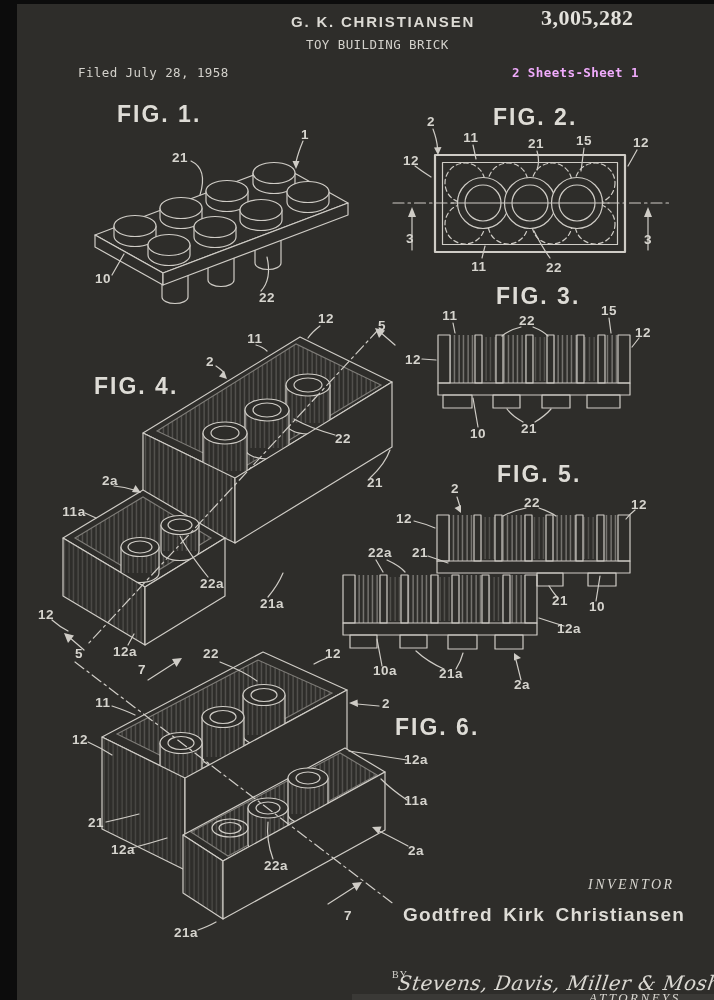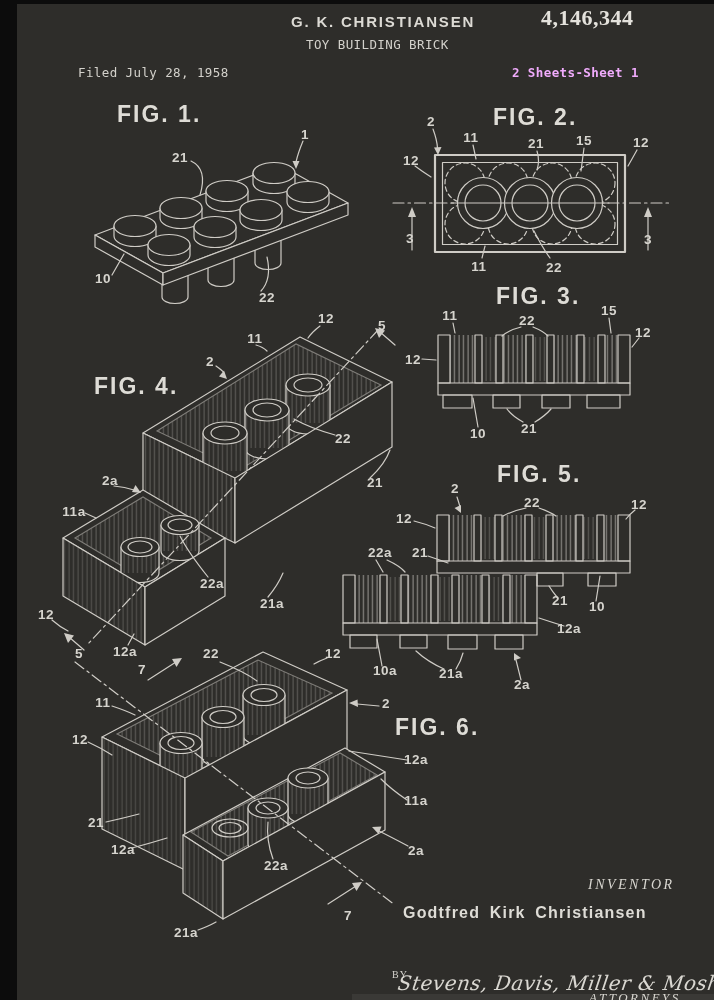--- a/index.html
+++ b/index.html
@@ -17,21 +17,21 @@
   .strip-bottom{position:absolute;left:352px;top:994px;width:362px;height:6px;background:#45443f;opacity:.55;}
 
   .abs{position:absolute;white-space:nowrap;}
   .serifbold{font-family:"Liberation Serif", serif;font-weight:700;font-size:22px;letter-spacing:.5px;color:var(--bright);}
   .gothic{font-weight:700;font-size:15px;letter-spacing:1.8px;color:#dcdad4;}
   .typew{font-family:"DejaVu Sans Mono", monospace;font-size:12.5px;letter-spacing:.4px;color:#d3d1cb;}
   .typewb{font-family:"DejaVu Sans Mono", monospace;font-weight:700;font-size:12.5px;letter-spacing:.4px;color:#f0abfc;}
   .figlabel{font-weight:700;font-size:23px;letter-spacing:2px;color:#dedcd6;}
   .ref{position:absolute;transform:translate(-50%,-50%);font-weight:700;font-size:13.5px;letter-spacing:.5px;color:#d6d4ce;}
   .inv-cap{font-family:"Liberation Serif", serif;font-style:italic;font-size:14px;letter-spacing:2.5px;color:#d8d6d0;}
-  .inv-name{font-weight:700;font-size:16px;letter-spacing:1.2px;word-spacing:4px;color:#dedcd6;}
+  .inv-name{font-weight:700;font-size:19px;letter-spacing:1.2px;word-spacing:4px;color:#dedcd6;}
   .by{font-family:"Liberation Serif", serif;font-size:10px;letter-spacing:1px;color:#d5d3cd;}
   .script{font-family:"DejaVu Serif", serif;font-style:italic;font-size:20px;letter-spacing:.5px;color:#d9d7d1;transform:skewX(-8deg);}
 
   svg.fig{position:absolute;overflow:visible;pointer-events:none;}
   .ln{fill:none;stroke:var(--ink);stroke-width:1.2;stroke-linecap:round;stroke-linejoin:round;}
   .lt{fill:none;stroke:var(--ink);stroke-width:2.2;stroke-linejoin:round;}
   .bgl{fill:var(--bg);stroke:var(--ink);stroke-width:1.2;stroke-linejoin:round;}
   .bgf{fill:var(--bg);stroke:none;}
   .ah{fill:var(--ink);stroke:none;}
   .dd{stroke-dasharray:11 4 2.5 4;}
@@ -40,21 +40,21 @@
 </style>
 </head>
 <body>
 
 <div class="page">
   <div class="bar-left"></div>
   <div class="bar-top"></div>
   <div class="strip-bottom"></div>
 
   <div class="abs gothic" style="left:291px;top:13px;">G. K. CHRISTIANSEN</div>
-  <div class="abs serifbold" style="left:541px;top:5px;">4,146,344</div>
+  <div class="abs serifbold" style="left:541px;top:5px;">3,005,282</div>
   <div class="abs typew" style="left:306px;top:37px;">TOY BUILDING BRICK</div>
   <div class="abs typew" style="left:78px;top:65px;text-align:right;">Filed July 28, 1958</div>
   <div class="abs typewb" style="left:512px;top:65px;">2 Sheets-Sheet 1</div>
 
   <div class="abs figlabel" style="left:117px;top:101px;">FIG. 1.</div>
   <div class="abs figlabel" style="left:493px;top:104px;">FIG. 2.</div>
   <div class="abs figlabel" style="left:496px;top:283px;">FIG. 3.</div>
   <div class="abs figlabel" style="left:94px;top:373px;">FIG. 4.</div>
   <div class="abs figlabel" style="left:497px;top:461px;">FIG. 5.</div>
   <div class="abs figlabel" style="left:395px;top:714px;">FIG. 6.</div>

